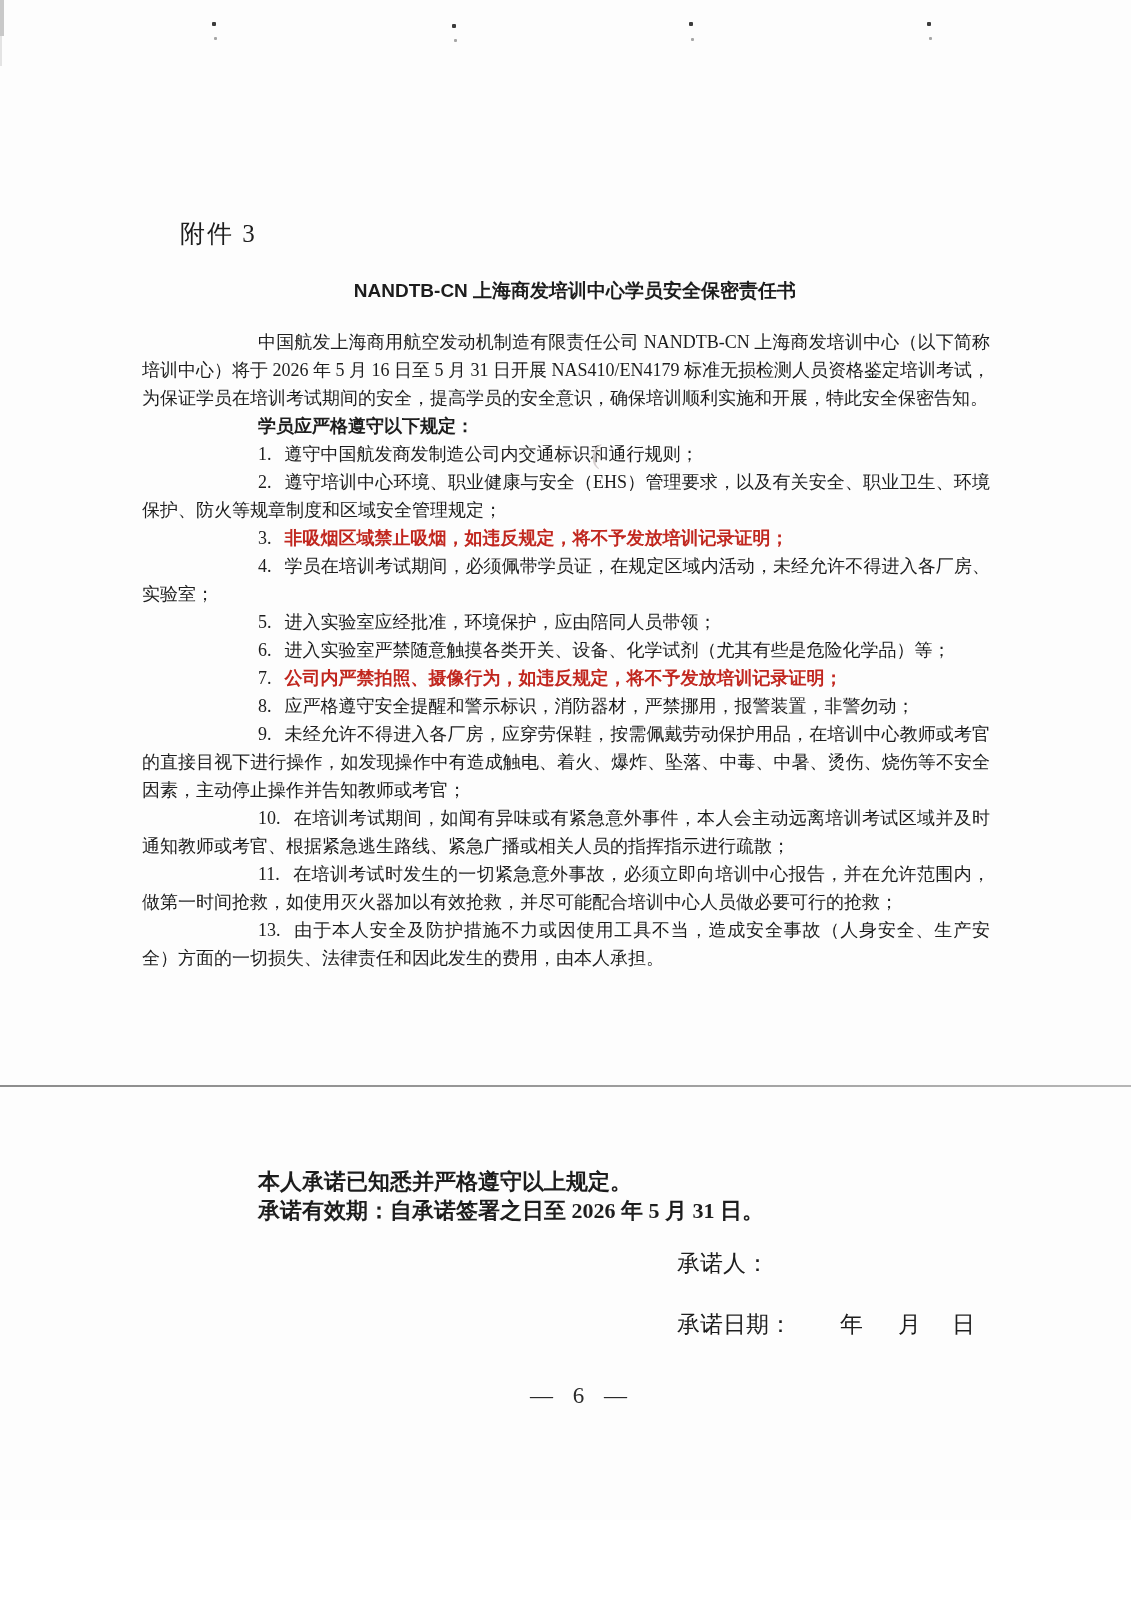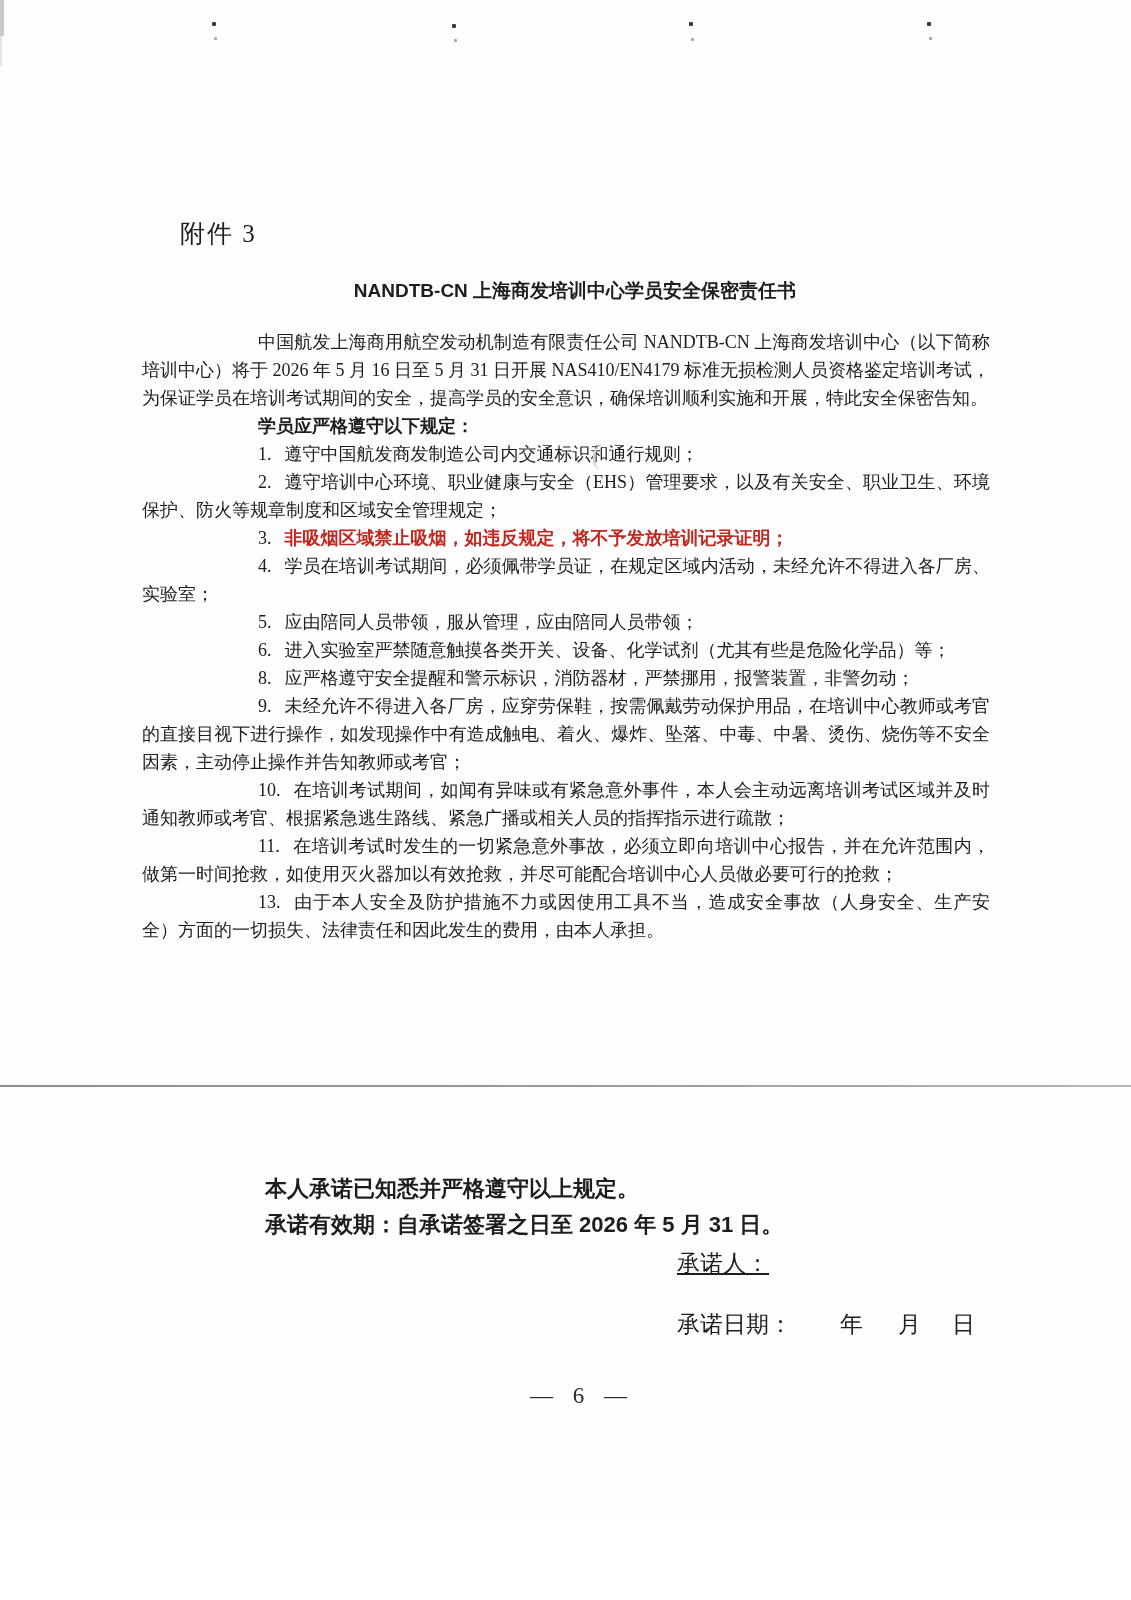--- a/index.html
+++ b/index.html
@@ -31,22 +31,22 @@
   }
   .red .num {
     color:#1d1d1d; font-weight:400;
     font-family:"Liberation Serif","DejaVu Serif",serif;
   }
   .pledge {
     position:absolute; left:142px; top:1167px; width:848px;
     font-size:22px; line-height:29px; font-weight:700;
     font-family:"Liberation Sans","DejaVu Sans",sans-serif;
   }
-  .pledge p { margin:7px; text-indent:116px; }
-  .signer { position:absolute; left:677px; top:1248px; font-size:23px;text-decoration:underline; }
+  .pledge p { margin:0; text-indent:116px;font-family:Liberation Serif, serif; }
+  .signer { position:absolute; left:677px; top:1248px; font-size:23px; }
   .date-row { position:absolute; left:677px; top:1297px; width:330px; height:32px; font-size:23px; }
   .date-row span { position:absolute; top:12px;text-align:center; }
   .date-label { left:0; }
   .date-year  { left:163px; }
   .date-month { left:221px; }
   .date-day   { left:275px; }
   .footer {
     position:absolute; left:0; top:1383px; width:1131px;
     text-align:center; padding-left:26px; box-sizing:border-box;
     font-size:23px; color:#2a2a2a; word-spacing:14px;
@@ -78,22 +78,23 @@
   <div class="doc-title">NANDTB-CN 上海商发培训中心学员安全保密责任书</div>
 
   <div class="content">
     <p>中国航发上海商用航空发动机制造有限责任公司 NANDTB-CN 上海商发培训中心（以下简称培训中心）将于 2026 年 5 月 16 日至 5 月 31 日开展 NAS410/EN4179 标准无损检测人员资格鉴定培训考试，为保证学员在培训考试期间的安全，提高学员的安全意识，确保培训顺利实施和开展，特此安全保密告知。</p>
     <p class="rules-heading">学员应严格遵守以下规定：</p>
 
     <p><span class="num">1.</span><span>遵守中国航发商发制造公司内交通标识和通行规则；</span></p>
     <p><span class="num">2.</span><span>遵守培训中心环境、职业健康与安全（EHS）管理要求，以及有关安全、职业卫生、环境保护、防火等规章制度和区域安全管理规定；</span></p>
     <p class="red"><span class="num">3.</span><span>非吸烟区域禁止吸烟，如违反规定，将不予发放培训记录证明；</span></p>
     <p><span class="num">4.</span><span>学员在培训考试期间，必须佩带学员证，在规定区域内活动，未经允许不得进入各厂房、实验室；</span></p>
-    <p><span class="num">5.</span><span>应由陪同人员带领，服从管理，应由陪同人员带领；</span></p>
+    <p><span class="num">5.</span><span>进入实验室应经批准，环境保护，应由陪同人员带领；</span></p>
     <p><span class="num">6.</span><span>进入实验室严禁随意触摸各类开关、设备、化学试剂（尤其有些是危险化学品）等；</span></p>
+    <p class="red"><span class="num">7.</span><span>公司内严禁拍照、摄像行为，如违反规定，将不予发放培训记录证明；</span></p>
     <p><span class="num">8.</span><span>应严格遵守安全提醒和警示标识，消防器材，严禁挪用，报警装置，非警勿动；</span></p>
     <p><span class="num">9.</span><span>未经允许不得进入各厂房，应穿劳保鞋，按需佩戴劳动保护用品，在培训中心教师或考官的直接目视下进行操作，如发现操作中有造成触电、着火、爆炸、坠落、中毒、中暑、烫伤、烧伤等不安全因素，主动停止操作并告知教师或考官；</span></p>
     <p><span class="num">10.</span><span>在培训考试期间，如闻有异味或有紧急意外事件，本人会主动远离培训考试区域并及时通知教师或考官、根据紧急逃生路线、紧急广播或相关人员的指挥指示进行疏散；</span></p>
     <p><span class="num">11.</span><span>在培训考试时发生的一切紧急意外事故，必须立即向培训中心报告，并在允许范围内，做第一时间抢救，如使用灭火器加以有效抢救，并尽可能配合培训中心人员做必要可行的抢救；</span></p>
     <p><span class="num">13.</span><span>由于本人安全及防护措施不力或因使用工具不当，造成安全事故（人身安全、生产安全）方面的一切损失、法律责任和因此发生的费用，由本人承担。</span></p>
   </div>
 
   <div class="pledge">
     <p>本人承诺已知悉并严格遵守以上规定。</p>
     <p>承诺有效期：自承诺签署之日至 2026 年 5 月 31 日。</p>

